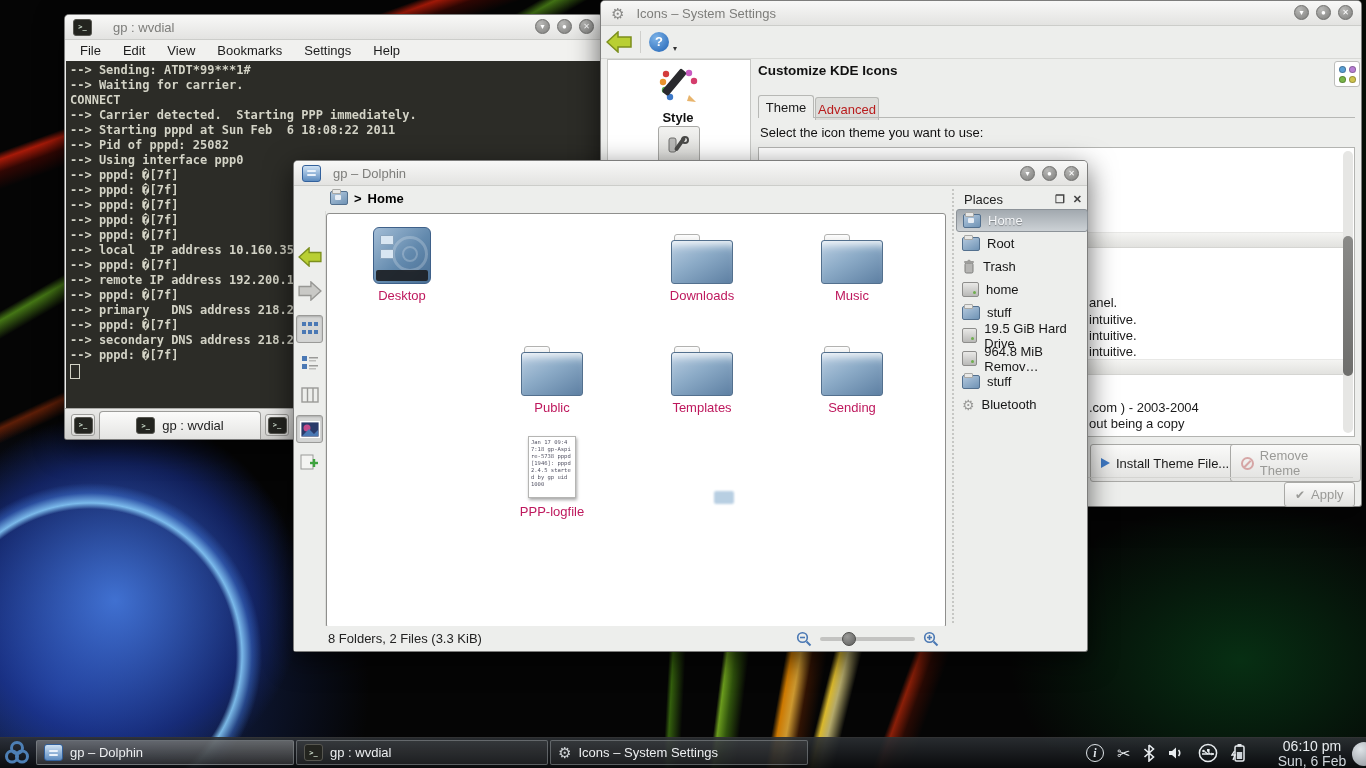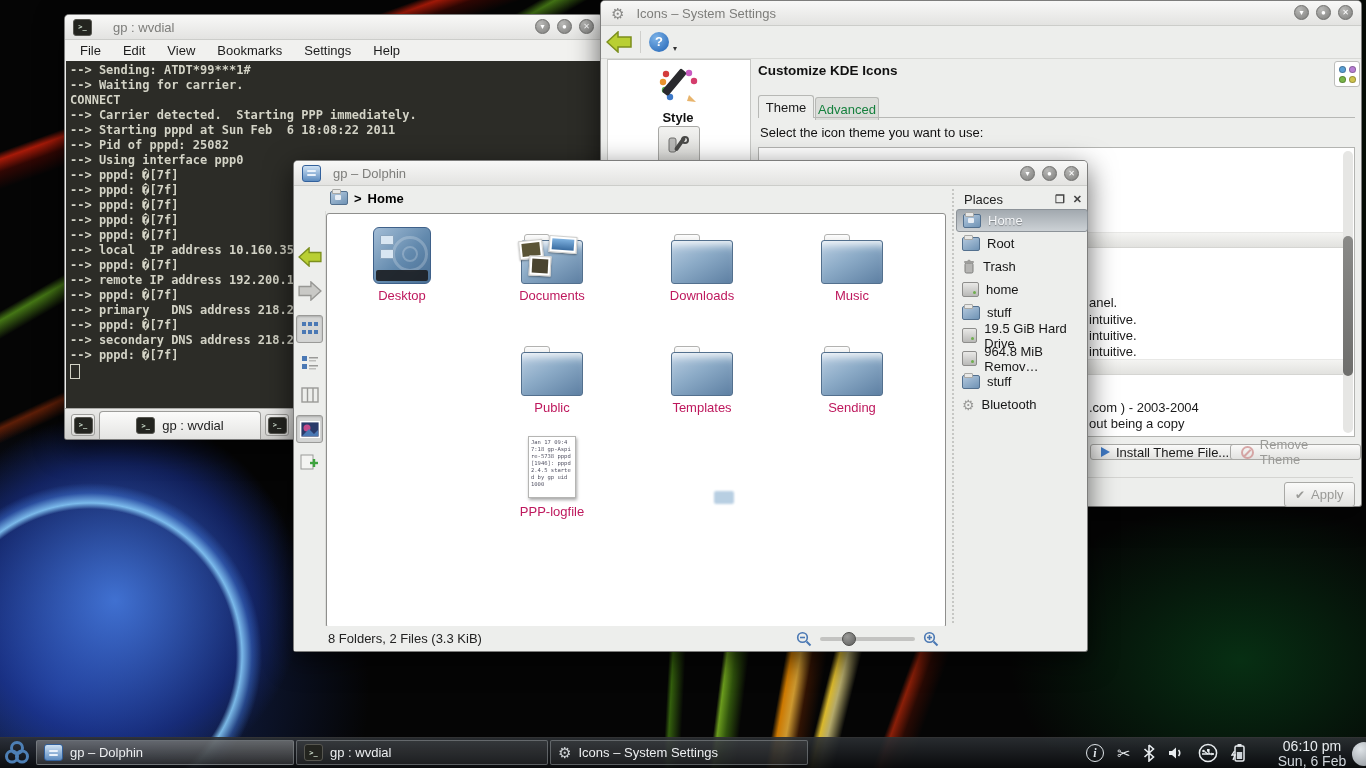--- a/index.html
+++ b/index.html
@@ -65,29 +65,29 @@
   .ss-style-item{position:absolute;left:0;top:4px;width:140px;text-align:center;}
   .ss-style-label{font-weight:bold;font-size:13px;color:#111;margin-top:2px;}
   .ss-tool-box{position:absolute;left:50px;top:66px;width:40px;height:36px;background:linear-gradient(#f2f2f0,#d9d9d6);
     border:1px solid #a8a8a5;border-radius:3px;display:flex;align-items:center;justify-content:center;}
   .ss-head{position:absolute;left:157px;top:62px;font-weight:bold;font-size:13.5px;color:#111;}
   .overview-btn{position:absolute;left:733px;top:60px;width:24px;height:24px;background:#fff;border:1px solid #bdbdbb;
     border-radius:3px;display:grid;grid-template-columns:7px 7px;grid-gap:3px;align-content:center;justify-content:center;}
   .ov-dot{width:7px;height:7px;border-radius:50%;border:1px solid rgba(0,0,0,.25);box-sizing:border-box;}
   .tab{position:absolute;height:23px;font-size:13px;color:#1a1a1a;display:flex;align-items:center;justify-content:center;box-sizing:border-box;}
   .tab.active{left:157px;top:94px;width:56px;background:#edeeec;border:1px solid #b7b8b5;border-bottom:none;border-radius:3px 3px 0 0;z-index:2;}
-  .tab.inactive{left:214px;top:96px;width:64px;background:#dcddda;border:1px solid #b7b8b5;border-bottom:none;border-radius:3px 3px 0 0;color:#15803d;}
+  .tab.inactive{left:214px;top:96px;width:64px;background:#dcddda;border:1px solid #b7b8b5;border-bottom:none;border-radius:3px 3px 0 0;color:#b91c1c;}
   .tabline{position:absolute;left:157px;top:116px;width:597px;height:1px;background:#b7b8b5;}
   .ss-select{position:absolute;left:159px;top:124px;font-size:13px;color:#111;}
   .ss-list{position:absolute;left:157px;top:146px;width:597px;height:290px;background:#fff;border:1px solid #b3b4b1;box-sizing:border-box;}
   .ss-band{position:absolute;left:158px;width:587px;background:linear-gradient(#f4f4f2,#e2e2df);border-top:1px solid #e8e8e6;border-bottom:1px solid #d5d5d2;}
   .ss-frag{position:absolute;left:488px;font-size:13px;color:#1a1a1a;}
   .ss-scroll{position:absolute;left:742px;top:150px;width:10px;height:282px;background:#e6e6e4;border-radius:5px;}
   .ss-thumb{position:absolute;left:0;top:85px;width:10px;height:140px;background:linear-gradient(#8a8a88,#6e6e6c);border-radius:5px;}
-  .ss-btn{position:absolute;height:16px;display:flex;align-items:center;gap:6px;padding:0 10px;font-size:13px;color:#1a1a1a;
+  .ss-btn{position:absolute;height:38px;display:flex;align-items:center;gap:6px;padding:0 10px;font-size:13px;color:#1a1a1a;
     background:linear-gradient(#fafaf9,#e2e2e0);border:1px solid #a9a9a6;border-radius:3px;box-sizing:border-box;}
   .ss-btn.disabled{color:#9a9a97;}
   .arrow-right{width:0;height:0;border-left:9px solid #3f79c4;border-top:5px solid transparent;border-bottom:5px solid transparent;}
   .no-entry{width:13px;height:13px;border-radius:50%;border:2px solid #c88;position:relative;box-sizing:border-box;opacity:.7;}
   .no-entry:after{content:"";position:absolute;left:0;top:4px;width:9px;height:2px;background:#c88;transform:rotate(-45deg);}
   .ss-sep{position:absolute;left:8px;right:8px;top:476px;height:1px;background:#d4d4d1;}
 
   
   .dolphin{left:293px;top:160px;width:793px;height:490px;}
   .mini-dolphin{width:17px;height:15px;border-radius:3px;background:linear-gradient(#cfe2f4,#5d8cc0);
@@ -385,38 +385,20 @@
             <div class="desk-icon">
           <span class="swirl"></span>
               <span class="swirl2"></span>
           <span class="mf" style="top:7px"></span>
               <span class="mf" style="top:21px"></span>
           <span class="strip"></span>
         </div>
           </div>
         <div class="flabel">Desktop</div>
       </div>
-      <div class="fitem" style="left:165px;top:8px">
-        <div class="icwrap">
-            <div class="folder">
-          <span class="tab2"></span>
-              <span class="body2"></span>
-          <span class="polaroid" style="left:-2px;top:6px;width:22px;height:17px;transform:rotate(-6deg)">
-                <span class="img" style="background:#5a5436"></span>
-              </span>
-          <span class="polaroid" style="left:28px;top:2px;width:26px;height:15px;transform:rotate(4deg)">
-                <span class="img" style="background:linear-gradient(#7fb2e0,#3a6ca0)"></span>
-              </span>
-          <span class="polaroid" style="left:8px;top:22px;width:20px;height:18px;transform:rotate(3deg)">
-                <span class="img" style="background:#4a4430"></span>
-              </span>
-        </div>
-          </div>
-        <div class="flabel">Documents</div>
-      </div>
       <div class="fitem" style="left:315px;top:8px">
         <div class="icwrap">
             <div class="folder">
               <span class="tab2"></span>
               <span class="body2"></span>
             </div>
           </div>
         <div class="flabel">Downloads</div>
       </div>
       <div class="fitem" style="left:465px;top:8px">

